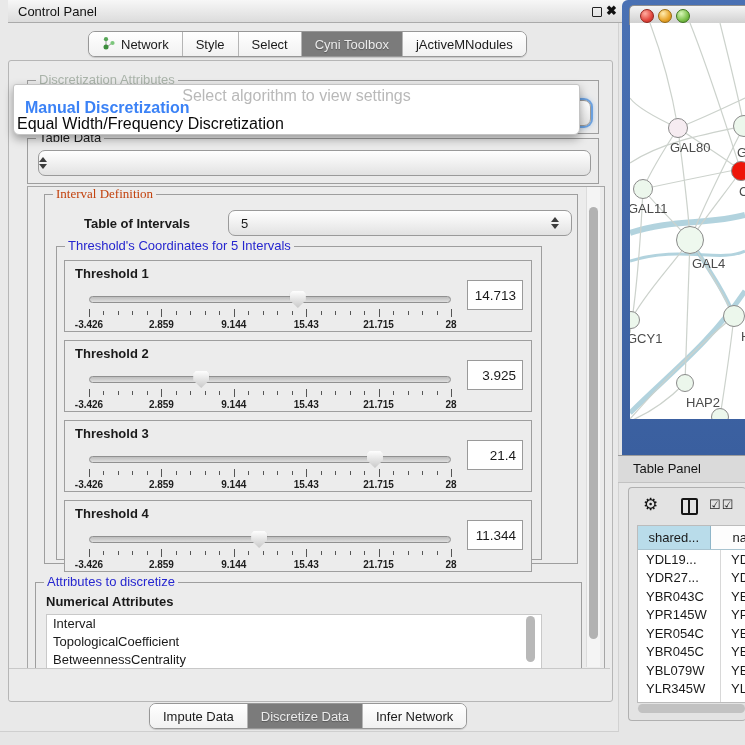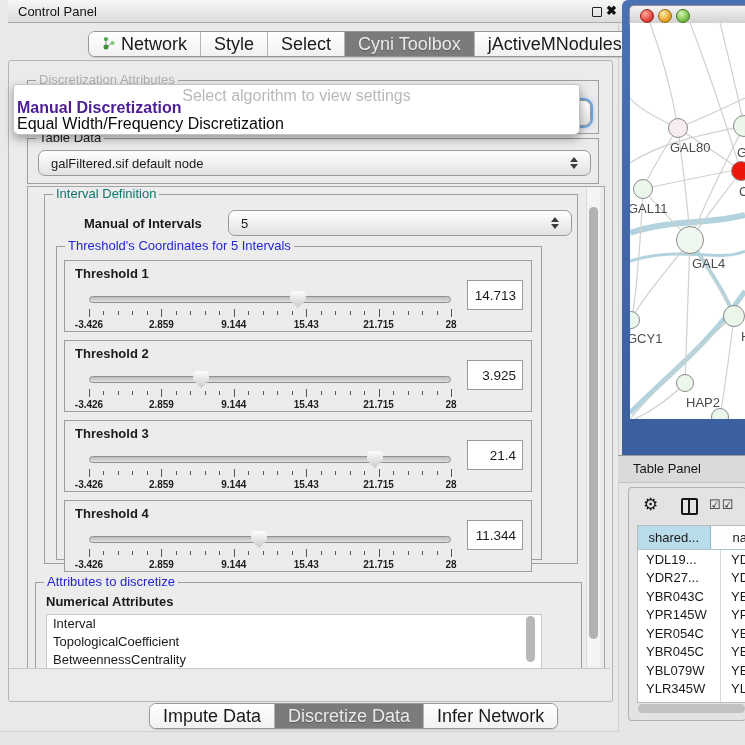--- a/index.html
+++ b/index.html
@@ -9,48 +9,48 @@
   
   .cp{position:absolute;left:0;top:0;width:618px;height:731px;background:#e9e9e9;border-right:1px solid #d2d2d2;border-bottom:1px solid #cfcfcf;}
   .cp-titlebar{position:absolute;left:8px;top:0;width:618px;height:22px;
       background:linear-gradient(#f7f7f7,#dcdcdc);border-bottom:1px solid #aaa;}
   .cp-title{position:absolute;left:10px;top:4px;font-size:13px;color:#111;}
   .float-ico{position:absolute;left:584px;top:7px;width:8px;height:8px;border:1.5px solid #222;border-radius:1px;}
   .close-ico{position:absolute;left:598px;top:3px;font-size:13px;font-weight:bold;color:#111;}
 
   
   .segbar{position:absolute;display:flex;height:24px;border:1px solid #979797;border-radius:7px;background:#fff;overflow:hidden;box-shadow:0 1px 1px rgba(0,0,0,.15);}
-  .seg{display:flex;align-items:center;gap:5px;padding:0 13px;font-size:18px;background:linear-gradient(#ffffff,#f1f1f1);border-right:1px solid #b5b5b5;cursor:default;white-space:nowrap;}
+  .seg{display:flex;align-items:center;gap:5px;padding:0 13px;font-size:13px;background:linear-gradient(#ffffff,#f1f1f1);border-right:1px solid #b5b5b5;cursor:default;white-space:nowrap;}
   .seg:last-child{border-right:none;}
   .seg.sel{background:#7b7b7b;color:#ececec;text-shadow:0 1px 1px rgba(0,0,0,.3);}
   .seg-label{pointer-events:none;}
 
   
   .inner{position:absolute;left:8px;top:60px;width:603px;height:640px;background:#ebebeb;border:1px solid #b6b6b6;border-radius:3px;}
 
   .group{position:absolute;border:1px solid #9e9e9e;background:#ebebeb;}
   .legend{position:absolute;top:-8px;left:8px;background:#ebebeb;padding:0 3px;font-size:13px;line-height:14px;}
-  .legend.green{color:#0f766e;}
+  .legend.green{color:#c2410c;font-family:Liberation Serif, serif;}
   .legend.blue{color:#2626cf;}
   .legend.dark{color:#1c1c1c;}
   .legend.faded{color:#a9b3a9;}
 
   .combo{position:absolute;height:24px;border:1px solid #9a9a9a;border-radius:7px;
       background:linear-gradient(#ffffff,#e2e2e2);display:flex;align-items:center;font-size:13px;}
   .combo .val{padding-left:12px;flex:1;}
   .arrows{display:flex;flex-direction:column;gap:2px;margin-right:12px;}
   .tri-up{width:0;height:0;border-left:4px solid transparent;border-right:4px solid transparent;border-bottom:5px solid #3c3c3c;}
   .tri-dn{width:0;height:0;border-left:4px solid transparent;border-right:4px solid transparent;border-top:5px solid #3c3c3c;}
   .focusring{box-shadow:0 0 0 2px rgba(90,150,220,.85),0 0 6px rgba(90,150,220,.8);}
 
   
   .popup{position:absolute;left:13px;top:84px;width:565px;height:49px;background:#fff;
      border:1px solid #c4c4c4;border-radius:3px 3px 6px 6px;box-shadow:0 4px 10px rgba(0,0,0,.35);z-index:60;font-size:16px;}
   .popup-hint{position:absolute;left:0;right:0;top:2px;text-align:center;color:#b9b9b9;}
-  .popup-i1{position:absolute;left:3px;top:14px;font-weight:bold;color:#4c1d95;}
+  .popup-i1{position:absolute;left:11px;top:14px;font-weight:bold;color:#3b82f6;}
   .popup-i2{position:absolute;left:3px;top:30px;color:#0a0a0a;}
 
   
   .scrollpane{position:absolute;left:27px;top:186px;width:576px;height:482px;border:1px solid #a6a6a6;background:#ececec;}
   .vscroll{position:absolute;left:586px;top:187px;width:13px;height:480px;background:#f4f4f4;border-left:1px solid #dcdcdc;}
   .vthumb{position:absolute;left:2px;width:9px;border-radius:5px;background:#b2b2b2;}
 
   .noi-label{position:absolute;left:84px;top:216px;font-size:13px;font-weight:bold;}
   .spinner{left:228px;top:210px;width:342px;}
 
@@ -151,36 +151,35 @@
       <span class="arrows">
           <span class="tri-up"></span>
           <span class="tri-dn"></span>
         </span>
     </div>
 
     <div class="group" style="left:27px;top:138px;width:570px;height:44px;">
       <span class="legend dark">Table Data</span>
     </div>
     <div class="combo" style="left:38px;top:150px;width:551px;">
-      <span class="val">galFiltered.sif default node</span>
       <span class="arrows">
           <span class="tri-up"></span>
           <span class="tri-dn"></span>
         </span>
     </div>
 
     <div class="scrollpane"></div>
     <div class="vscroll">
       <div class="vthumb" style="top:20px;height:432px;"></div>
     </div>
 
     <div class="group" style="left:44px;top:194px;width:532px;height:368px;background:#ececec;">
       <span class="legend green" style="background:#ececec;">Interval Definition</span>
     </div>
-    <span class="noi-label">Manual of Intervals</span>
+    <span class="noi-label">Table of Intervals</span>
     <div class="combo spinner">
       <span class="val">5</span>
       <span class="arrows">
           <span class="tri-up"></span>
           <span class="tri-dn"></span>
         </span>
     </div>
     <div class="group" style="left:56px;top:246px;width:484px;height:312px;background:#ececec;">
       <span class="legend blue" style="background:#ececec;">Threshold's Coordinates for 5 Intervals</span>
       <div id="sliders" style="position:absolute;left:7px;top:13px;">

